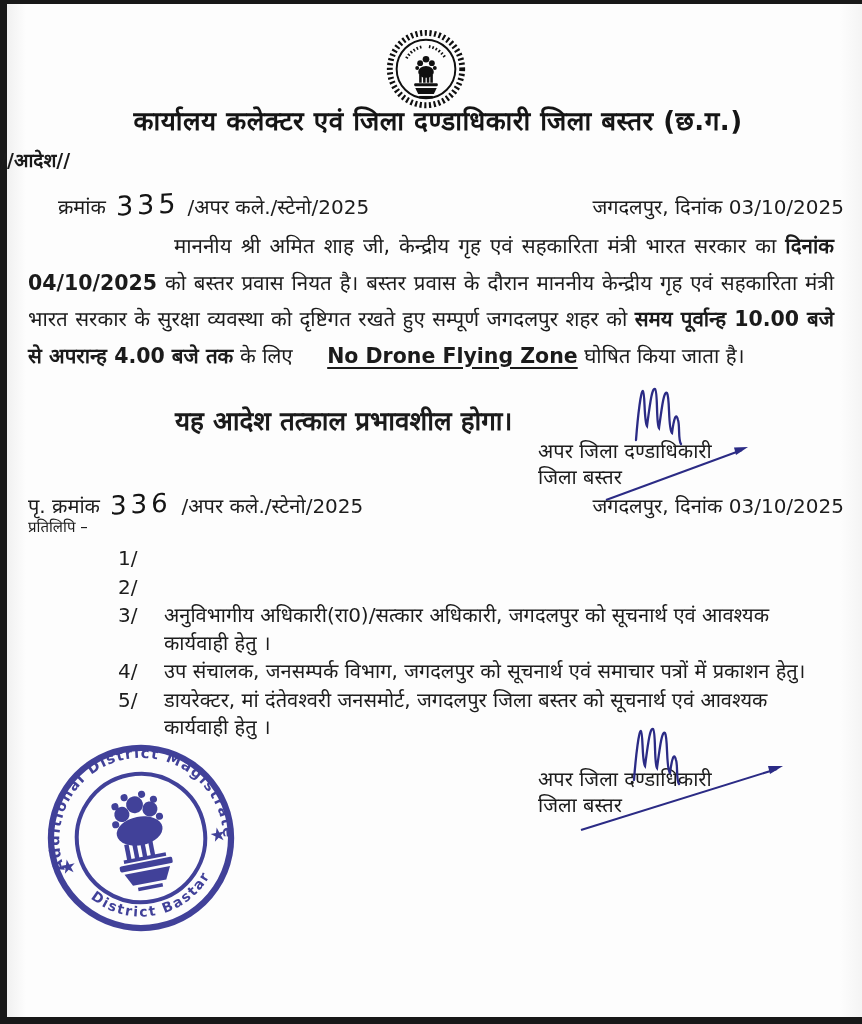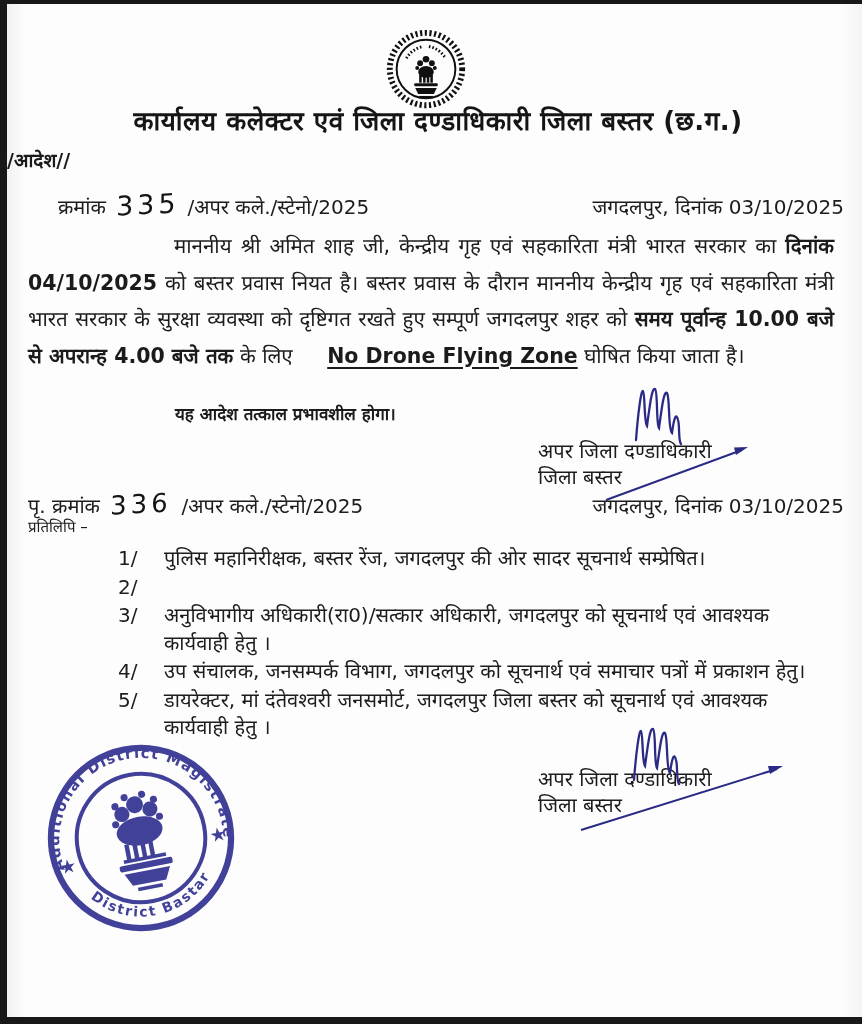--- a/index.html
+++ b/index.html
@@ -44,21 +44,21 @@
   .body-para{
     position:absolute;top:228px;left:28px;width:806px;
     margin:0;font-size:20.5px;line-height:36.5px;
     text-align:justify;text-indent:146px;color:#1b1b1b;
   }
   .b{font-weight:bold;}
   .bu{font-weight:bold;text-decoration:underline;text-underline-offset:4px;margin-left:28px;}
 
   .effect-line{
     position:absolute;top:402px;left:175px;
-    font-size:17px;font-weight:bold;color:#1b1b1b;
+    font-size:26px;font-weight:bold;color:#1b1b1b;
   }
 
   .sig{position:absolute;text-align:left;font-size:20px;color:#1b1b1b;}
   .sig-top{left:538px;top:386px;width:230px;}
   .sig-bottom{left:538px;top:716px;width:235px;}
   .sig .scribble{position:absolute;width:66px;height:62px;}
   .sig-top .scribble{left:88px;top:-2px;}
   .sig-bottom .scribble{left:86px;top:8px;}
   .sig .sig-line1{margin-top:52px;line-height:26px;}
   .sig-bottom .sig-line1{margin-top:50px;}
@@ -148,21 +148,20 @@
     <div>
       <span>पृ. क्रमांक</span><span class="handwritten">336</span><span>/अपर कले./स्टेनो/2025</span>
     </div>
     <div>जगदलपुर, दिनांक 03/10/2025</div>
   </div>
   <div class="copy-label">प्रतिलिपि –</div>
 
   <ol class="copies">
     <li>
       <span class="num">1/</span>
-      <span class="txt">पुलिस महानिरीक्षक, बस्तर रेंज, जगदलपुर की ओर सादर सूचनार्थ सम्प्रेषित।</span>
     </li>
     <li>
       <span class="num">2/</span>
     </li>
     <li>
       <span class="num">3/</span>
       <span class="txt">अनुविभागीय अधिकारी(रा0)/सत्कार अधिकारी, जगदलपुर को सूचनार्थ एवं आवश्यक कार्यवाही हेतु ।</span>
     </li>
     <li>
       <span class="num">4/</span>

